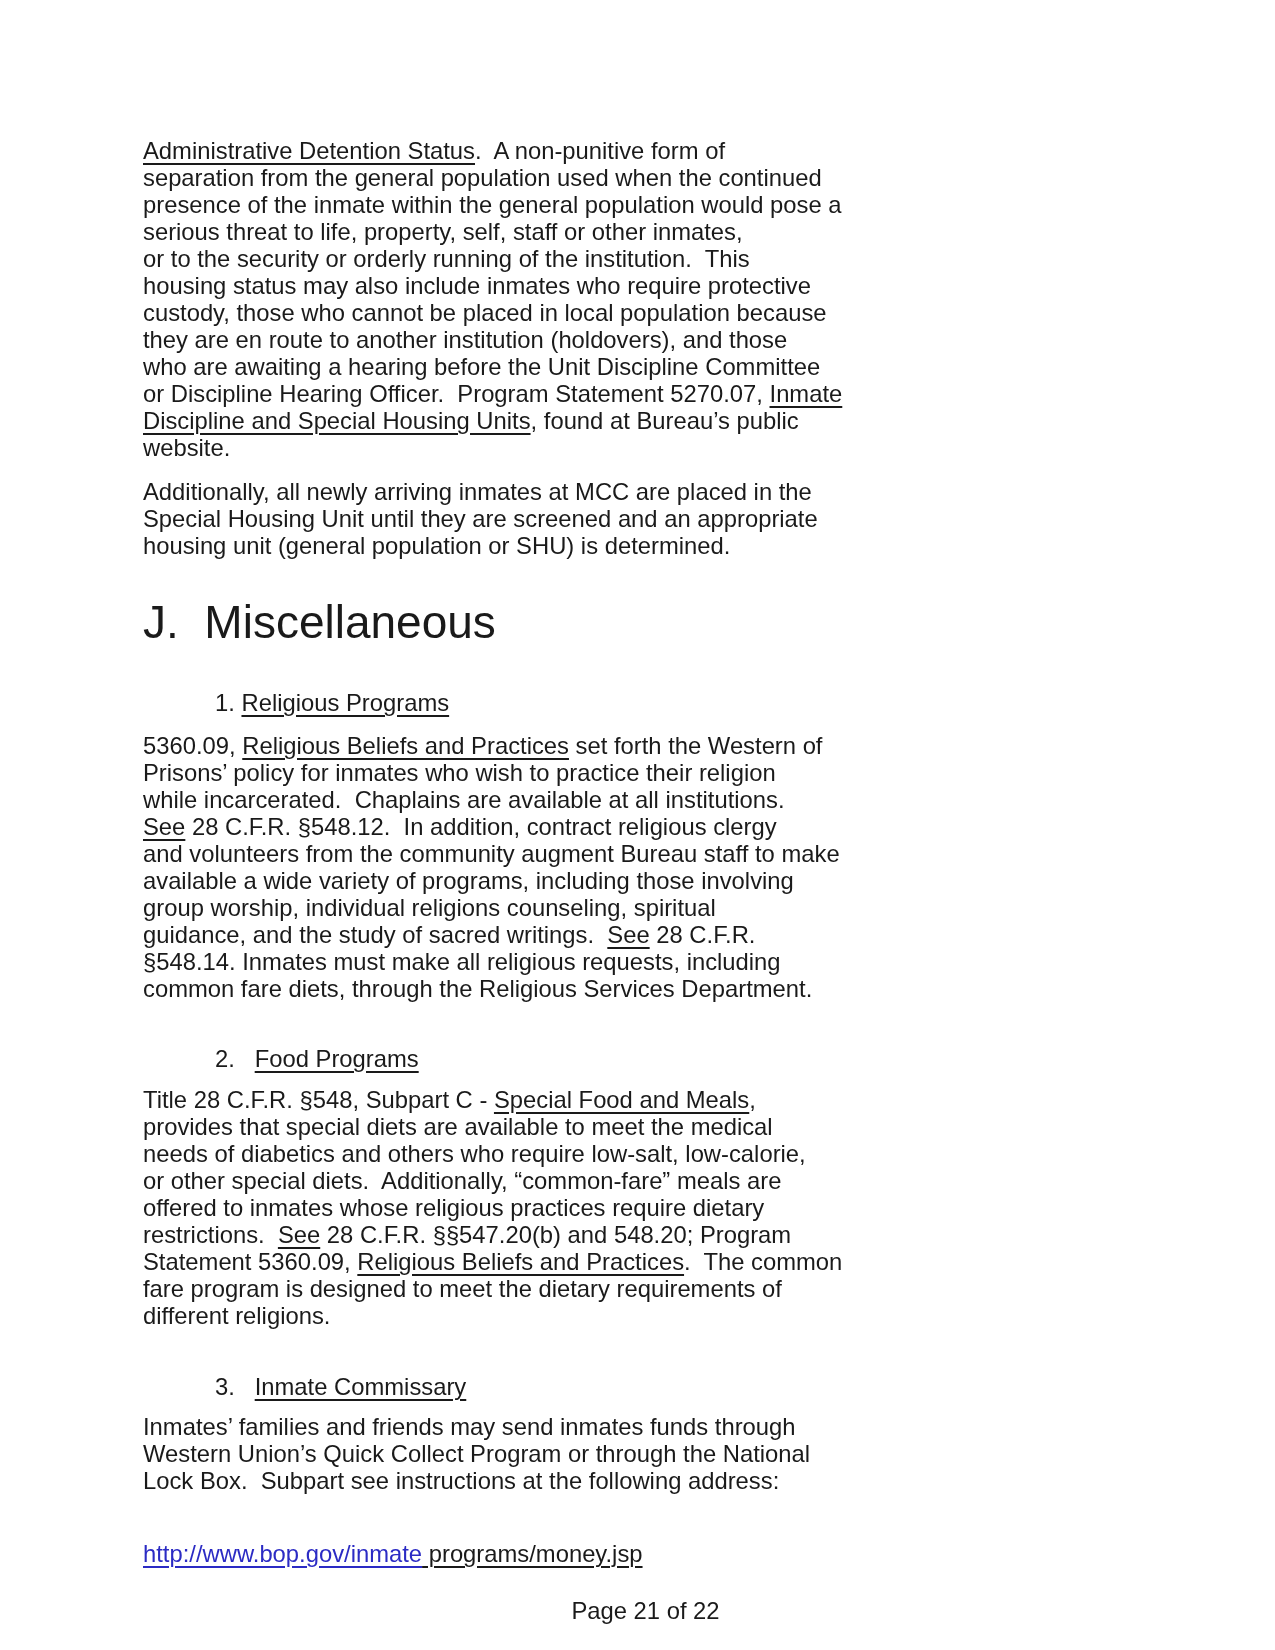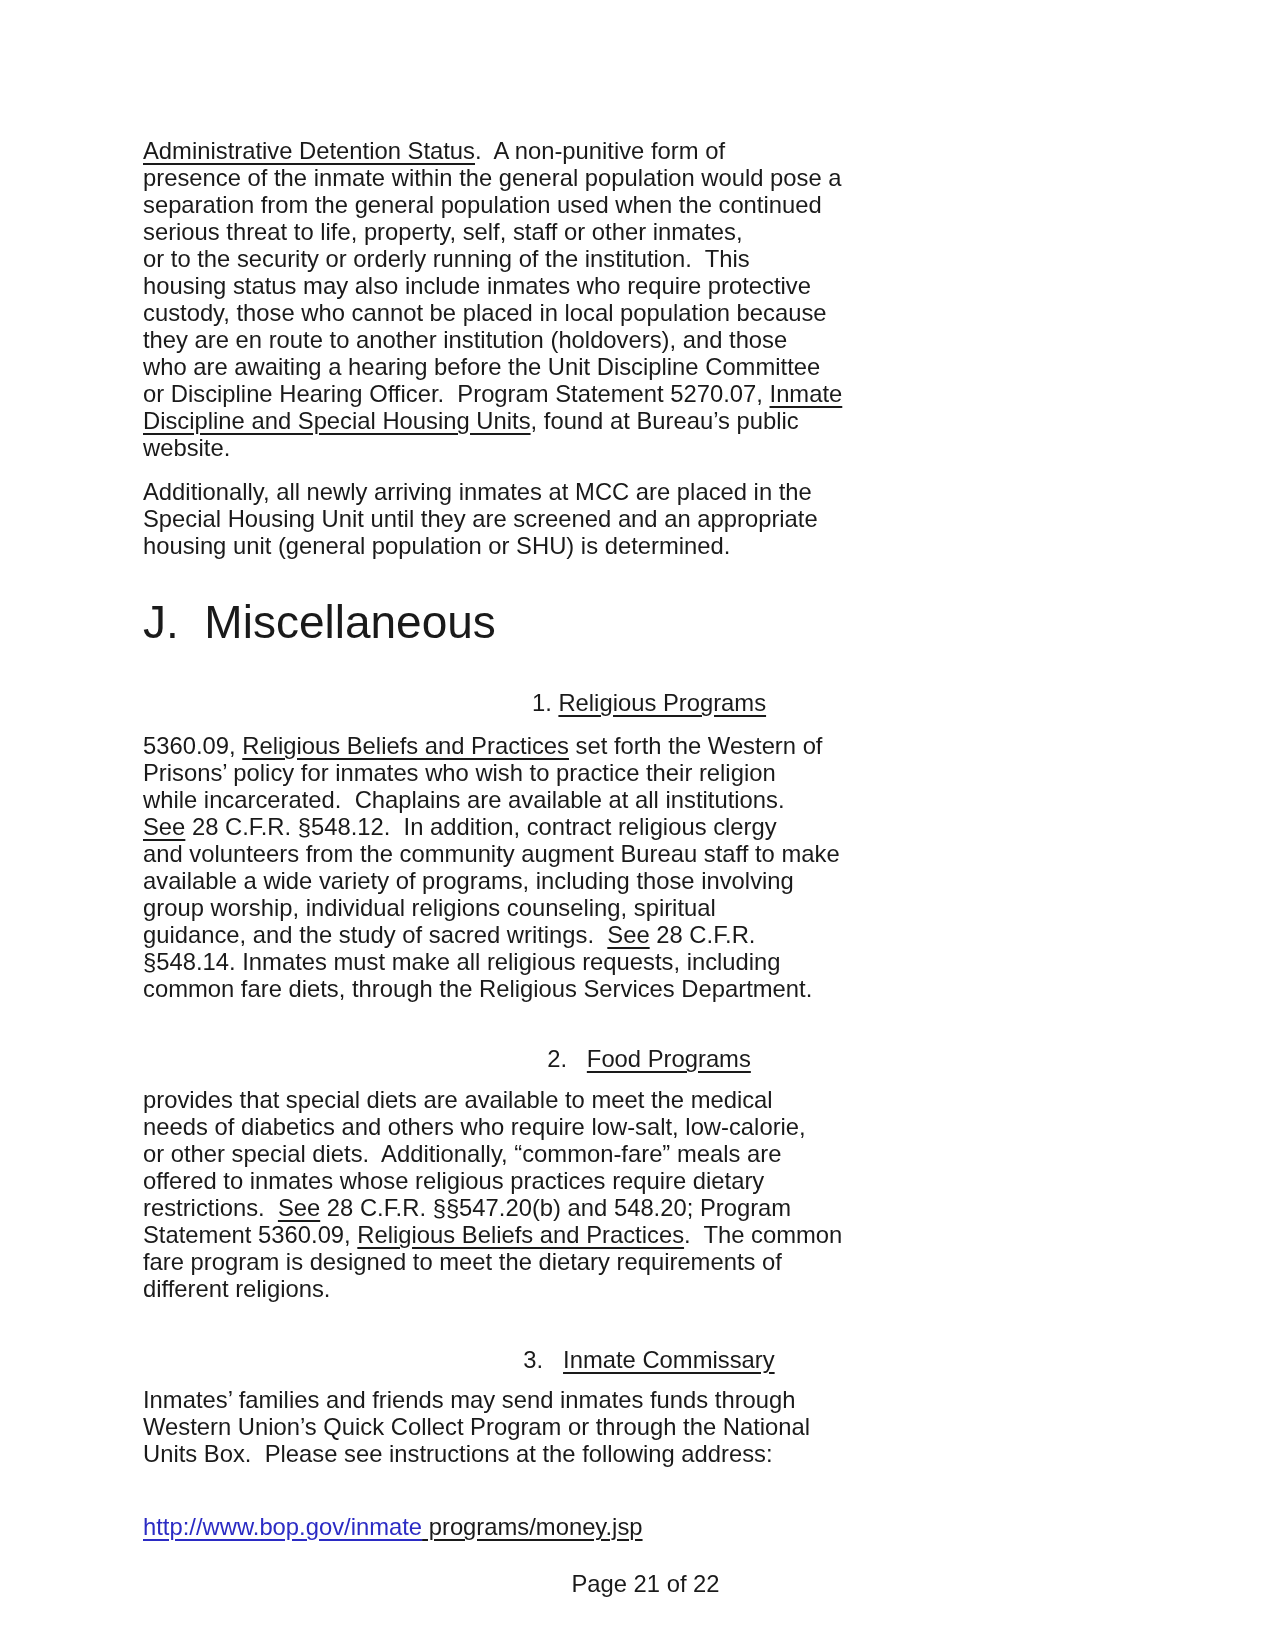--- a/index.html
+++ b/index.html
@@ -27,21 +27,21 @@
     font-size: 23.8px;
     line-height: 27px;
     height: 27px;
   }
   .heading {
     font-size: 46px;
     line-height: 40px;
     height: 40px;
     white-space: pre;
   }
-  .subheading { padding-left: 72px; text-align: center; }
+  .subheading { padding-left: 72px; }
   .u {
     text-decoration: underline;
     text-decoration-thickness: 2px;
     text-underline-offset: 4px;
   }
   .link {
     color: var(--link-color, #2b2bc4);
     cursor: pointer;
   }
   
@@ -65,22 +65,22 @@
     padding-left: 8px;
   }
 </style>
 </head>
 <body>
 
 <div class="page" data-name="document-page">
   <div class="content" data-name="document-body">
       <div class="block paragraph" data-name="admin-detention-paragraph">
         <div class="line" data-name="text-line"><span class="u" data-name="text-segment">Administrative Detention Status</span><span data-name="text-segment">.  A non-punitive form of</span></div>
+        <div class="line" data-name="text-line"><span data-name="text-segment">separation from the general population used when the continued</span></div>
         <div class="line" data-name="text-line"><span data-name="text-segment">presence of the inmate within the general population would pose a</span></div>
-        <div class="line" data-name="text-line"><span data-name="text-segment">separation from the general population used when the continued</span></div>
         <div class="line" data-name="text-line"><span data-name="text-segment">serious threat to life, property, self, staff or other inmates,</span></div>
         <div class="line" data-name="text-line"><span data-name="text-segment">or to the security or orderly running of the institution.  This</span></div>
         <div class="line" data-name="text-line"><span data-name="text-segment">housing status may also include inmates who require protective</span></div>
         <div class="line" data-name="text-line"><span data-name="text-segment">custody, those who cannot be placed in local population because</span></div>
         <div class="line" data-name="text-line"><span data-name="text-segment">they are en route to another institution (holdovers), and those</span></div>
         <div class="line" data-name="text-line"><span data-name="text-segment">who are awaiting a hearing before the Unit Discipline Committee</span></div>
         <div class="line" data-name="text-line"><span data-name="text-segment">or Discipline Hearing Officer.  Program Statement 5270.07, </span><span class="u" data-name="text-segment">Inmate</span></div>
         <div class="line" data-name="text-line"><span class="u" data-name="text-segment">Discipline and Special Housing Units</span><span data-name="text-segment">, found at Bureau’s public</span></div>
         <div class="line" data-name="text-line"><span data-name="text-segment">website.</span></div>
       </div>
@@ -102,35 +102,36 @@
         <div class="line" data-name="text-line"><span data-name="text-segment">available a wide variety of programs, including those involving</span></div>
         <div class="line" data-name="text-line"><span data-name="text-segment">group worship, individual religions counseling, spiritual</span></div>
         <div class="line" data-name="text-line"><span data-name="text-segment">guidance, and the study of sacred writings.  </span><span class="u" data-name="text-segment">See</span><span data-name="text-segment"> 28 C.F.R.</span></div>
         <div class="line" data-name="text-line"><span data-name="text-segment">§548.14. Inmates must make all religious requests, including</span></div>
         <div class="line" data-name="text-line"><span data-name="text-segment">common fare diets, through the Religious Services Department.</span></div>
       </div>
       <div class="block subheading" data-name="food-service-subheading">
         <div class="line" data-name="text-line"><span data-name="text-segment">2.   </span><span class="u" data-name="text-segment">Food Programs</span></div>
       </div>
       <div class="block paragraph" data-name="food-service-paragraph">
+        <div class="line" data-name="text-line"><span data-name="text-segment">Title 28 C.F.R. §548, Subpart C - </span><span class="u" data-name="text-segment">Special Food and Meals</span><span data-name="text-segment">,</span></div>
         <div class="line" data-name="text-line"><span data-name="text-segment">provides that special diets are available to meet the medical</span></div>
         <div class="line" data-name="text-line"><span data-name="text-segment">needs of diabetics and others who require low-salt, low-calorie,</span></div>
         <div class="line" data-name="text-line"><span data-name="text-segment">or other special diets.  Additionally, “common-fare” meals are</span></div>
         <div class="line" data-name="text-line"><span data-name="text-segment">offered to inmates whose religious practices require dietary</span></div>
         <div class="line" data-name="text-line"><span data-name="text-segment">restrictions.  </span><span class="u" data-name="text-segment">See</span><span data-name="text-segment"> 28 C.F.R. §§547.20(b) and 548.20; Program</span></div>
         <div class="line" data-name="text-line"><span data-name="text-segment">Statement 5360.09, </span><span class="u" data-name="text-segment">Religious Beliefs and Practices</span><span data-name="text-segment">.  The common</span></div>
         <div class="line" data-name="text-line"><span data-name="text-segment">fare program is designed to meet the dietary requirements of</span></div>
         <div class="line" data-name="text-line"><span data-name="text-segment">different religions.</span></div>
       </div>
       <div class="block subheading" data-name="inmate-commissary-subheading">
         <div class="line" data-name="text-line"><span data-name="text-segment">3.   </span><span class="u" data-name="text-segment">Inmate Commissary</span></div>
       </div>
       <div class="block paragraph" data-name="inmate-commissary-paragraph">
         <div class="line" data-name="text-line"><span data-name="text-segment">Inmates’ families and friends may send inmates funds through</span></div>
         <div class="line" data-name="text-line"><span data-name="text-segment">Western Union’s Quick Collect Program or through the National</span></div>
-        <div class="line" data-name="text-line"><span data-name="text-segment">Units Box.  Please see instructions at the following address:</span></div>
+        <div class="line" data-name="text-line"><span data-name="text-segment">Lock Box.  Subpart see instructions at the following address:</span></div>
       </div>
       <div class="block linkline" data-name="commissary-url-line">
         <div class="line" data-name="text-line"><span class="u link" data-name="bop-url-link">http://www.bop.gov/inmate</span><span class="u" data-name="url-suffix-text"> programs/money.jsp</span></div>
       </div>
     </div>
   <div class="footer" data-name="page-footer">Page 21 of 22</div>
 </div>
 
 </body></html>

